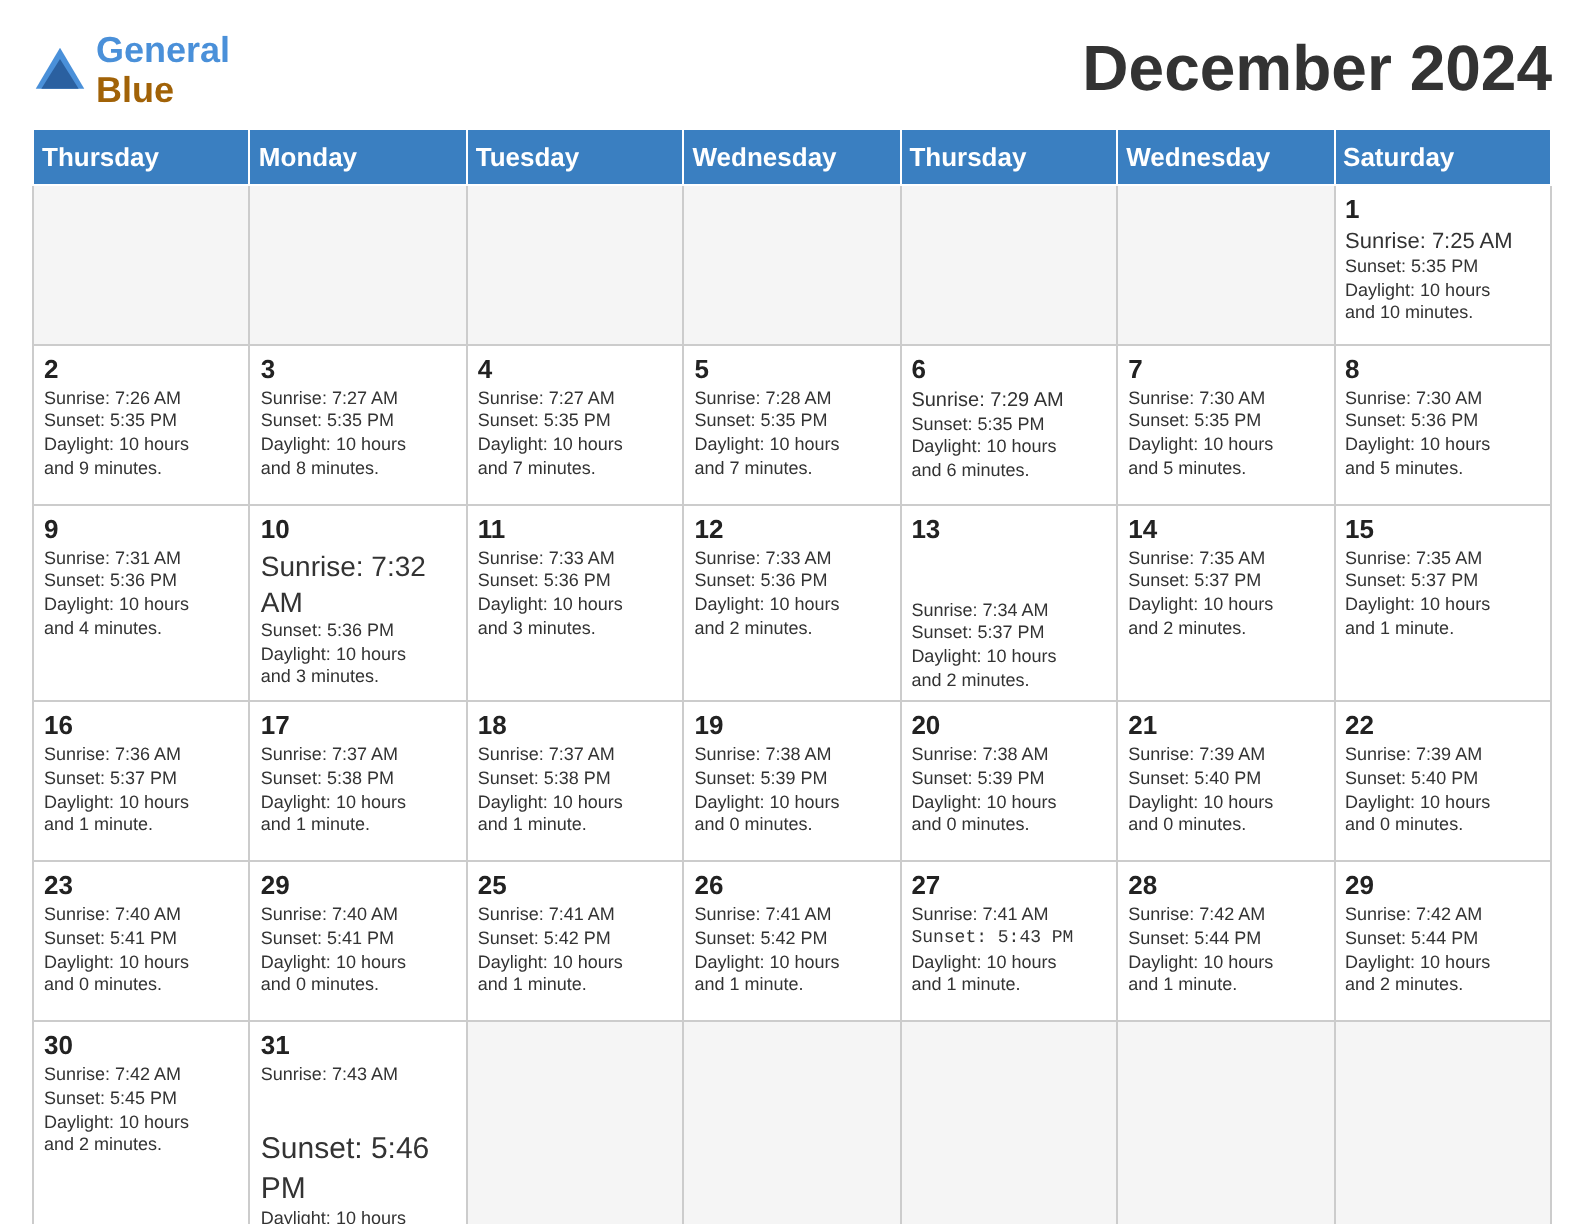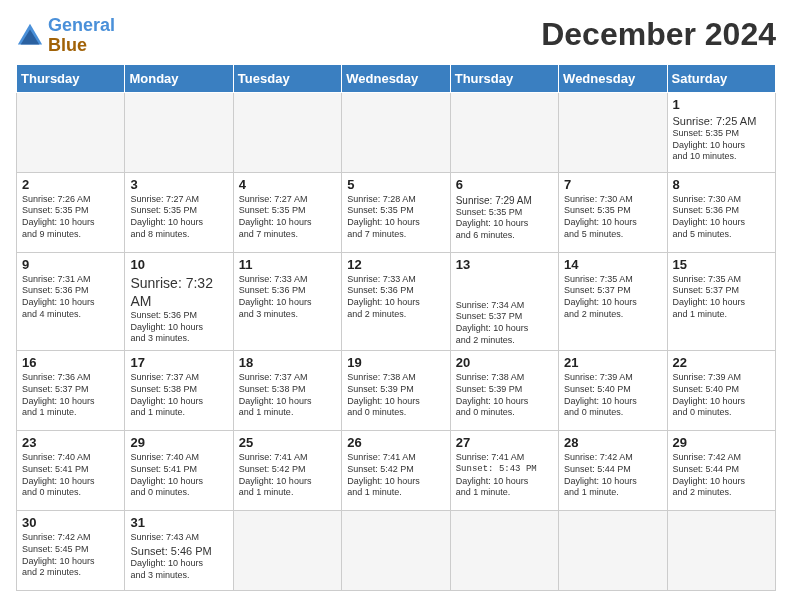--- a/index.html
+++ b/index.html
@@ -335,21 +335,21 @@
         <td>
           <span class="day-number">30</span>
           <span style="display: block; font-size: 9px; line-height: 1.3;">Sunrise: 7:42 AM</span>
           <span style="display: block; font-size: 9px; line-height: 1.3;">Sunset: 5:45 PM</span>
           <span style="display: block; font-size: 9px; line-height: 1.3;">Daylight: 10 hours</span>
           <span style="display: block; font-size: 9px; line-height: 1.3;">and 2 minutes.</span>
         </td>
         <td>
           <span class="day-number">31</span>
           <span style="display: block; font-size: 9px; line-height: 1.3;">Sunrise: 7:43 AM</span>
-          <span style="display: block; font-size: 11px; line-height: 1.3;">Sunset: 5:46 PM</span>
+          <span style="display: block; font-size: 15px; line-height: 1.3; margin-top: 21px;">Sunset: 5:46 PM</span>
           <span style="display: block; font-size: 9px; line-height: 1.3;">Daylight: 10 hours</span>
           <span style="display: block; font-size: 9px; line-height: 1.3;">and 3 minutes.</span>
         </td>
         <td class="empty"></td>
         <td class="empty"></td>
         <td class="empty"></td>
         <td class="empty"></td>
         <td class="empty"></td>
       </tr>
     </tbody>

